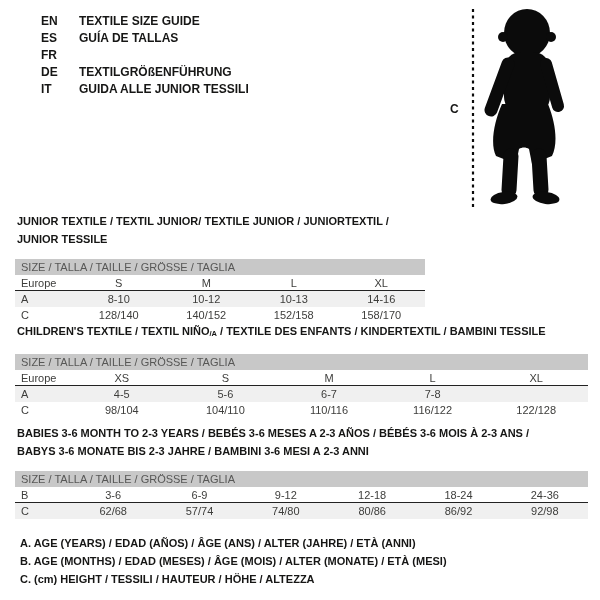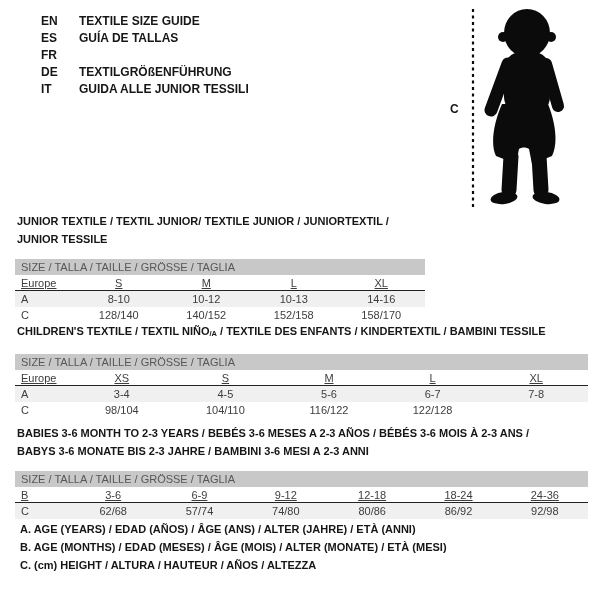--- a/index.html
+++ b/index.html
@@ -28,25 +28,25 @@
   .sec3{top:424px;width:573px;}
   .sec-title{font-weight:bold;font-size:11px;color:var(--title,#161615);margin:0 2px 11px 2px;line-height:18px;}
   .sec-title .sub{font-size:7.5px;vertical-align:-1px;}
   .band{background:var(--band-bg,#c8c8c8);color:var(--band-text,#575756);font-size:11px;height:16px;line-height:16px;padding-left:6px;box-sizing:border-box;}
   .trow{display:grid;height:16px;line-height:16px;font-size:11px;box-sizing:border-box;}
   .sec1 .trow{grid-template-columns:60px repeat(4,1fr);}
   .sec2 .trow{grid-template-columns:55px repeat(5,1fr);}
   .sec3 .trow{grid-template-columns:55px repeat(6,1fr);}
   .trow .cell{text-align:center;}
   .trow .label{text-align:left;padding-left:6px;}
-  .rule-below{border-bottom:1.5px solid var(--rule,#222222);text-decoration:underline;}
+  .rule-below{border-bottom:1.5px solid var(--rule,#222222);}
   .stripe{background:var(--stripe-bg,#f0f0f0);}
 
   
-  .footnotes{position:absolute;left:20px;top:520px;}
+  .footnotes{position:absolute;left:20px;top:534px;}
   .footnote{font-weight:bold;font-size:11px;line-height:18px;color:var(--title,#161615);}
 </style>
 </head>
 <body>
 
 <div class="lang-block">
   <div class="lang-row">
     <span class="lang-code">EN</span>
     <span>TEXTILE SIZE GUIDE</span>
   </div>
@@ -121,30 +121,30 @@
   <div class="trow rule-below">
     <div class="cell label">Europe</div>
     <div class="cell">XS</div>
     <div class="cell">S</div>
     <div class="cell">M</div>
     <div class="cell">L</div>
     <div class="cell">XL</div>
   </div>
   <div class="trow stripe">
     <div class="cell label">A</div>
-    <div class="cell">3-4</div>
     <div class="cell">4-5</div>
     <div class="cell">5-6</div>
     <div class="cell">6-7</div>
     <div class="cell">7-8</div>
   </div>
   <div class="trow">
     <div class="cell label">C</div>
     <div class="cell">98/104</div>
     <div class="cell">104/110</div>
+    <div class="cell">110/116</div>
     <div class="cell">116/122</div>
     <div class="cell">122/128</div>
   </div>
 </div>
 
 <div class="section sec3">
   <div class="sec-title">
     <div>BABIES 3-6 MONTH TO 2-3 YEARS / BEBÉS 3-6 MESES A 2-3 AÑOS / BÉBÉS 3-6 MOIS À 2-3 ANS /</div>
     <div>BABYS 3-6 MONATE BIS 2-3 JAHRE / BAMBINI 3-6 MESI A 2-3 ANNI</div>
   </div>
@@ -165,14 +165,14 @@
     <div class="cell">74/80</div>
     <div class="cell">80/86</div>
     <div class="cell">86/92</div>
     <div class="cell">92/98</div>
   </div>
 </div>
 
 <div class="footnotes">
   <div class="footnote">A. AGE (YEARS) / EDAD (AÑOS) / ÂGE (ANS) / ALTER (JAHRE) / ETÀ (ANNI)</div>
   <div class="footnote">B. AGE (MONTHS) / EDAD (MESES) / ÂGE (MOIS) / ALTER (MONATE) / ETÀ (MESI)</div>
-  <div class="footnote">C. (cm) HEIGHT / ALTURA / HAUTEUR / AÑOS / ALTEZZA</div>
+  <div class="footnote">C. (cm) HEIGHT / TESSILI / HAUTEUR / HÖHE / ALTEZZA</div>
 </div>
 
 </body></html>

